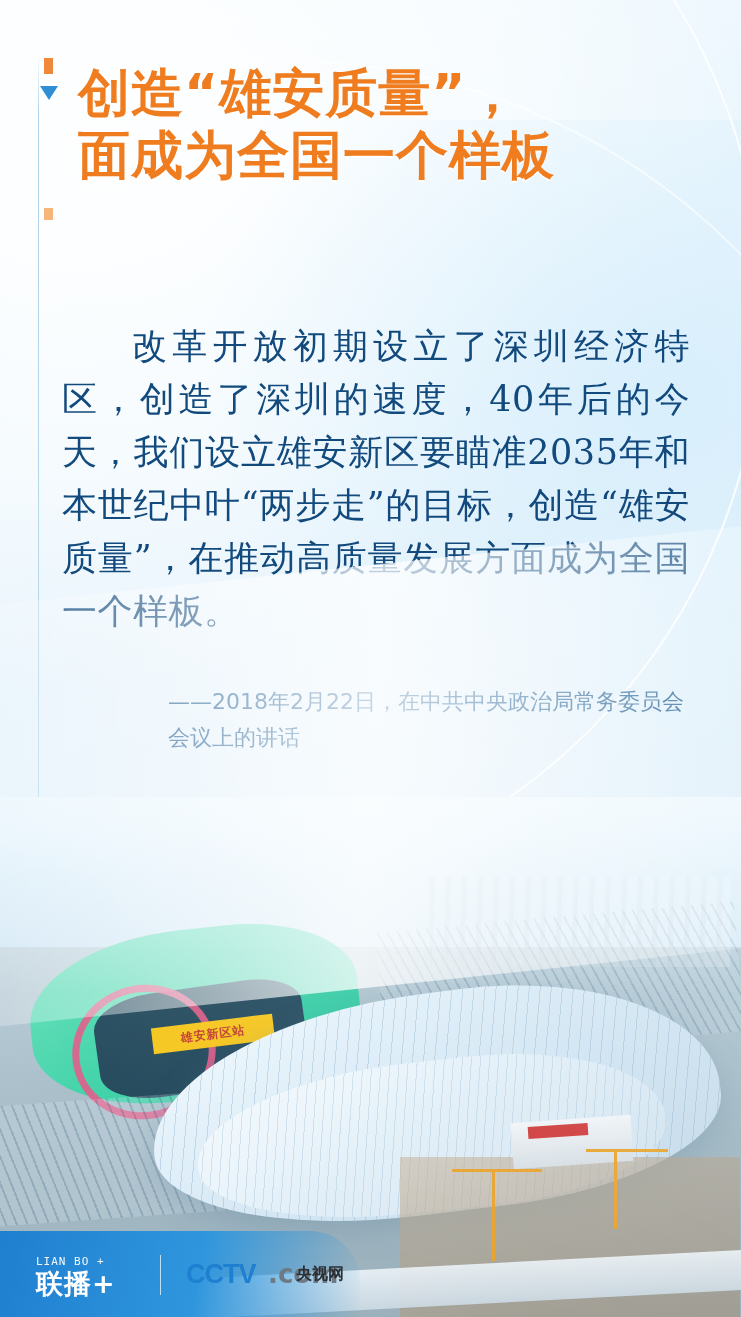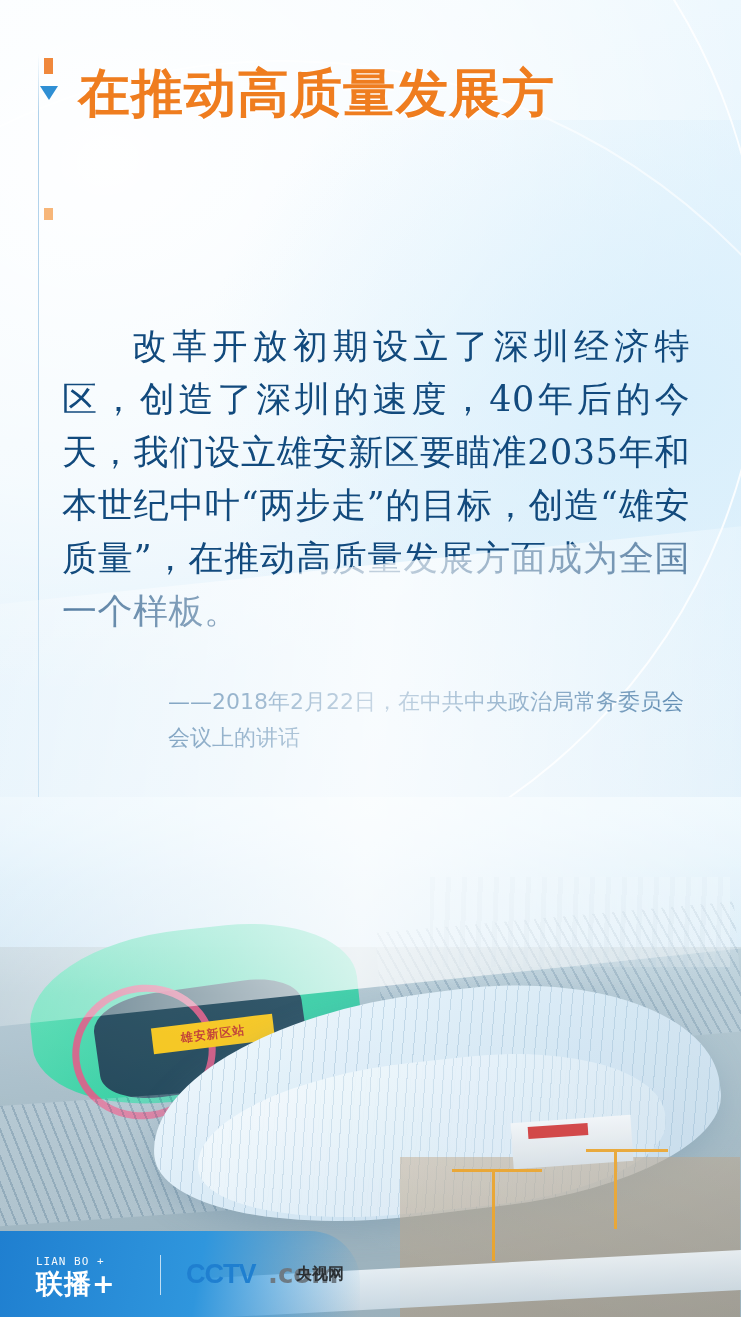--- a/index.html
+++ b/index.html
@@ -361,21 +361,22 @@
   <div class="sweep sweep-b"></div>
   <div class="arc arc-1"></div>
   <div class="arc arc-2"></div>
 
   <div class="left-rail"></div>
   <div class="rail-tick t1"></div>
   <div class="rail-tick t2"></div>
   <div class="marker-arrow"></div>
 
   <div class="headline">
-    <span class="l3">在推动高质量发展方</span>
+    <span class="l1">创造“雄安质量”，</span>
+    <span class="l3">面成为全国一个样板</span>
   </div>
 
   <div class="quote">改革开放初期设立了深圳经济特区，创造了深圳的速度，40年后的今天，我们设立雄安新区要瞄准2035年和本世纪中叶“两步走”的目标，创造“雄安质量”，在推动高质量发展方面成为全国一个样板。</div>
 
   <div class="attribution">——2018年2月22日，在中共中央政治局常务委员会会议上的讲话</div>
 
   <div class="photo">
     <div class="photo-sky"></div>
     <div class="ground"></div>
     <div class="rail-yard"></div>

